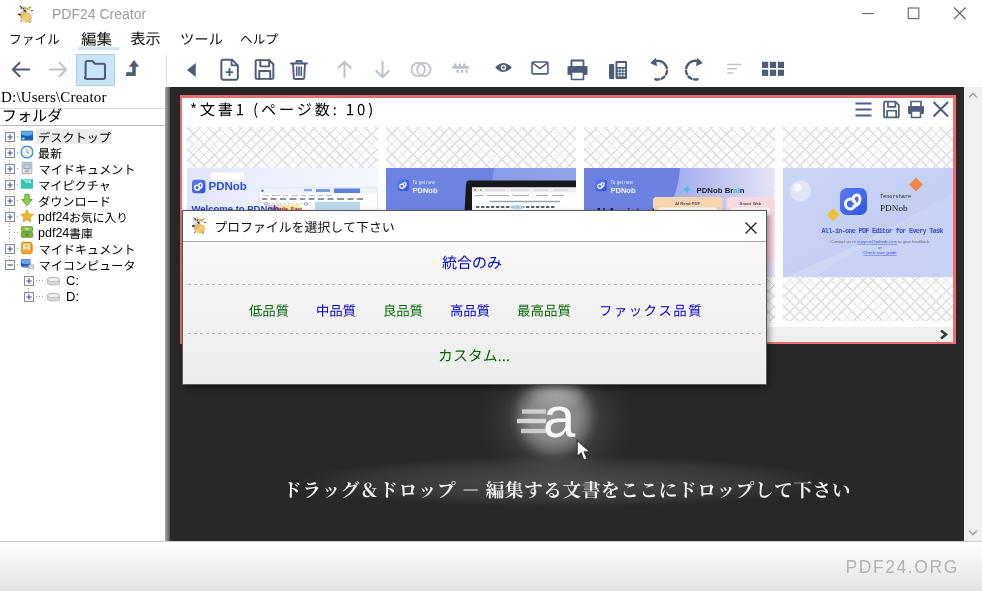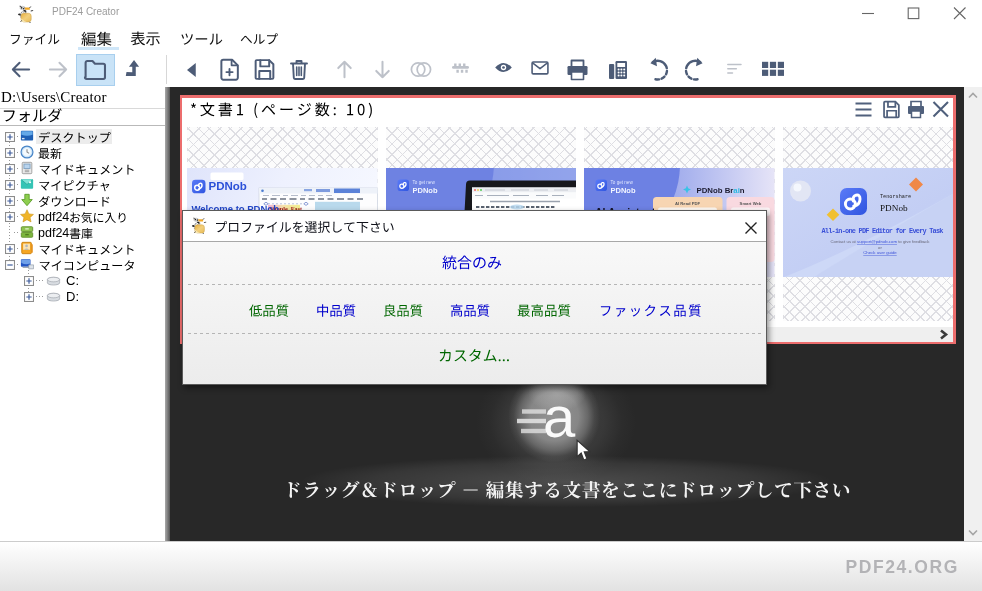--- a/index.html
+++ b/index.html
@@ -26,21 +26,21 @@
 <ellipse cx="8.3" cy="7.3" rx="1.7" ry="1.5" fill="#fff" stroke="#666" stroke-width=".4"></ellipse>
 <path d="M7.0 6.2 q1.2 -1 2.4 0 l-.4 .8 h-1.7 Z" fill="#1a1a1a"></path>
 <circle cx="8.9" cy="7.3" r=".7" fill="#222"></circle>
 <path d="M4.6 9.3 q-2.2 -.6 -2.8 .6 q.8 1.2 2.6 1.0 Z" fill="#2b2b2b"></path>
 <path d="M5.0 9.0 q-.2 -1.4 1.0 -1.6" stroke="#444" stroke-width=".6" fill="none"></path>
 <rect x="4.8" y="8.8" width="9.6" height="8.2" rx="2.6" fill="url(#masg)" stroke="#caa24a" stroke-width=".5"></rect>
 <path d="M5.0 13.8 q2.6 2.8 5.2 3.0 l-4.0 .2 q-1.4 -1.4 -1.2 -3.2 Z" fill="#f8e9b8"></path>
 <path d="M5.4 15.6 l-1.0 1.2 M12.8 17.0 l.8 .9" stroke="#2b2b2b" stroke-width=".9"></path>
 <path d="M4.8 10.6 l-.9 .3 M4.8 12.2 l-.9 .1" stroke="#333" stroke-width=".5"></path>
 </svg>
-<div class="abs" style="left:52px;top:6px;font-size:10px;color:#9b9b9b">PDF24 Creator</div>
+<div class="abs" style="left:52px;top:6px;font-size:14px;color:#9b9b9b">PDF24 Creator</div>
 <svg class="abs" style="left:855px;top:0" width="120" height="27" viewBox="0 0 120 27">
 <path d="M7 13.5 H19" stroke="#666" stroke-width="1.1" fill="none"></path>
 <rect x="53.2" y="8" width="10.6" height="10.6" stroke="#666" stroke-width="1.1" fill="none"></rect>
 <path d="M99 7.5 L110.5 19 M110.5 7.5 L99 19" stroke="#666" stroke-width="1.1" fill="none"></path>
 </svg>
 <svg style="position:absolute;left:9.1px;top:31.2px;overflow:visible;" width="51" height="17" viewBox="0 -12.80 51.20 16.90">
     <path fill="#111" d="M11.0 -8.5Q11.0 -8.4 10.9 -8.2Q10.9 -8.1 10.8 -7.9Q10.7 -7.4 10.6 -6.8Q10.4 -6.1 10.2 -5.5Q9.9 -4.9 9.6 -4.2Q9.3 -3.6 8.9 -3.1Q8.3 -2.4 7.6 -1.8Q6.9 -1.1 6.0 -0.6Q5.1 -0.1 3.9 0.3L3.0 -0.7Q4.3 -1.0 5.2 -1.5Q6.1 -1.9 6.8 -2.5Q7.5 -3.1 8.0 -3.8Q8.5 -4.3 8.8 -5.1Q9.1 -5.8 9.4 -6.6Q9.6 -7.3 9.7 -7.9Q9.5 -7.9 9.0 -7.9Q8.5 -7.9 7.8 -7.9Q7.1 -7.9 6.4 -7.9Q5.7 -7.9 5.0 -7.9Q4.3 -7.9 3.8 -7.9Q3.3 -7.9 3.1 -7.9Q2.8 -7.9 2.4 -7.9Q2.1 -7.9 1.9 -7.9V-9.0Q2.0 -9.0 2.3 -9.0Q2.5 -9.0 2.7 -9.0Q2.9 -8.9 3.1 -8.9Q3.3 -8.9 3.7 -8.9Q4.1 -8.9 4.6 -8.9Q5.2 -8.9 5.8 -8.9Q6.4 -8.9 7.0 -8.9Q7.6 -8.9 8.2 -8.9Q8.7 -8.9 9.1 -8.9Q9.4 -8.9 9.6 -8.9Q9.7 -8.9 9.9 -9.0Q10.1 -9.0 10.2 -9.0Z M23.9 -6.5Q23.8 -6.4 23.7 -6.3Q23.7 -6.2 23.6 -6.1Q23.5 -5.9 23.2 -5.5Q23.0 -5.1 22.6 -4.7Q22.3 -4.2 21.9 -3.8Q21.5 -3.4 21.0 -3.1L20.2 -3.7Q20.6 -4.0 21.1 -4.4Q21.5 -4.8 21.9 -5.3Q22.2 -5.7 22.4 -6.0Q22.2 -6.0 21.7 -6.0Q21.2 -6.0 20.6 -6.0Q20.0 -6.0 19.3 -6.0Q18.5 -6.0 17.9 -6.0Q17.3 -6.0 16.8 -6.0Q16.4 -6.0 16.3 -6.0Q16.0 -6.0 15.7 -6.0Q15.4 -6.0 15.1 -6.0V-7.0Q15.3 -7.0 15.7 -7.0Q16.0 -6.9 16.3 -6.9Q16.4 -6.9 16.9 -6.9Q17.3 -6.9 18.0 -6.9Q18.7 -6.9 19.4 -6.9Q20.1 -6.9 20.8 -6.9Q21.5 -6.9 22.0 -6.9Q22.5 -6.9 22.6 -6.9Q22.7 -6.9 22.8 -7.0Q23.0 -7.0 23.1 -7.0Q23.2 -7.0 23.3 -7.0ZM19.6 -5.1Q19.6 -4.3 19.5 -3.6Q19.5 -2.9 19.3 -2.2Q19.1 -1.6 18.8 -1.0Q18.5 -0.4 17.9 0.1Q17.4 0.6 16.6 1.0L15.7 0.3Q15.9 0.2 16.1 0.1Q16.3 0.0 16.6 -0.1Q17.4 -0.7 17.8 -1.4Q18.3 -2.0 18.4 -2.8Q18.5 -3.5 18.5 -4.4Q18.5 -4.6 18.5 -4.8Q18.5 -5.0 18.5 -5.1Z M26.7 -4.6Q28.4 -5.1 29.8 -5.7Q31.2 -6.3 32.3 -7.0Q33.0 -7.4 33.6 -7.9Q34.2 -8.4 34.8 -9.0Q35.4 -9.5 35.8 -10.0L36.6 -9.2Q36.1 -8.7 35.5 -8.1Q34.9 -7.6 34.2 -7.0Q33.5 -6.5 32.7 -6.1Q32.0 -5.6 31.1 -5.2Q30.2 -4.7 29.2 -4.4Q28.2 -4.0 27.2 -3.6ZM32.1 -6.5 33.2 -6.8V-1.0Q33.2 -0.7 33.2 -0.5Q33.2 -0.2 33.2 0.0Q33.2 0.3 33.3 0.4H32.0Q32.0 0.3 32.0 0.0Q32.1 -0.2 32.1 -0.5Q32.1 -0.7 32.1 -1.0Z M45.1 -0.3Q45.1 -0.4 45.2 -0.6Q45.2 -0.8 45.2 -1.0Q45.2 -1.1 45.2 -1.5Q45.2 -2.0 45.2 -2.6Q45.2 -3.3 45.2 -4.0Q45.2 -4.7 45.2 -5.5Q45.2 -6.2 45.2 -6.9Q45.2 -7.5 45.2 -8.0Q45.2 -8.5 45.2 -8.7Q45.2 -9.0 45.2 -9.3Q45.1 -9.5 45.1 -9.6H46.3Q46.3 -9.5 46.3 -9.3Q46.2 -9.0 46.2 -8.7Q46.2 -8.5 46.2 -8.0Q46.2 -7.6 46.2 -6.9Q46.2 -6.3 46.2 -5.5Q46.2 -4.8 46.2 -4.1Q46.2 -3.4 46.2 -2.8Q46.2 -2.2 46.2 -1.8Q46.2 -1.4 46.2 -1.3Q46.8 -1.5 47.5 -2.0Q48.2 -2.5 48.9 -3.1Q49.5 -3.7 50.0 -4.4L50.6 -3.5Q50.0 -2.8 49.3 -2.1Q48.6 -1.4 47.8 -0.9Q47.0 -0.4 46.2 0.0Q46.1 0.1 46.0 0.2Q45.8 0.2 45.8 0.3ZM39.2 -0.3Q40.1 -0.9 40.6 -1.7Q41.2 -2.5 41.5 -3.5Q41.6 -3.9 41.7 -4.6Q41.8 -5.2 41.8 -6.0Q41.8 -6.7 41.8 -7.4Q41.9 -8.1 41.9 -8.6Q41.9 -8.9 41.8 -9.1Q41.8 -9.4 41.8 -9.6H42.9Q42.9 -9.5 42.9 -9.3Q42.9 -9.2 42.9 -9.0Q42.9 -8.8 42.9 -8.6Q42.9 -8.1 42.9 -7.4Q42.9 -6.7 42.8 -5.9Q42.8 -5.1 42.7 -4.4Q42.6 -3.7 42.5 -3.2Q42.2 -2.2 41.6 -1.3Q41.0 -0.4 40.2 0.3Z"></path>
   </svg>
 <svg style="position:absolute;left:80.8px;top:28.9px;overflow:visible;" width="31" height="21" viewBox="0 -15.60 31.20 20.59">
     <path fill="#111" d="M9.6 -5.1H10.4V1.1H9.6ZM11.6 -5.1H12.4V1.1H11.6ZM6.1 -12.2H14.7V-11.1H6.1ZM8.0 -2.7H14.2V-1.8H8.0ZM6.7 -10.1H7.8V-6.7Q7.8 -5.8 7.7 -4.8Q7.6 -3.8 7.4 -2.8Q7.3 -1.8 6.9 -0.8Q6.5 0.2 5.9 1.0Q5.8 0.9 5.7 0.8Q5.5 0.7 5.3 0.5Q5.2 0.4 5.0 0.4Q5.6 -0.4 6.0 -1.3Q6.3 -2.2 6.5 -3.1Q6.6 -4.1 6.7 -5.0Q6.7 -5.9 6.7 -6.7ZM7.2 -10.1H14.3V-6.5H7.2V-7.5H13.2V-9.1H7.2ZM7.6 -5.4H14.3V-4.5H8.4V1.2H7.6ZM13.7 -5.4H14.6V0.1Q14.6 0.5 14.6 0.7Q14.5 0.9 14.3 1.1Q14.1 1.2 13.8 1.2Q13.4 1.2 13.0 1.2Q13.0 1.0 12.9 0.8Q12.8 0.5 12.7 0.3Q13.0 0.3 13.2 0.3Q13.4 0.3 13.5 0.3Q13.7 0.3 13.7 0.1ZM3.1 -13.1 4.1 -12.7Q3.8 -12.1 3.5 -11.5Q3.1 -10.9 2.8 -10.3Q2.5 -9.7 2.2 -9.3L1.4 -9.6Q1.7 -10.1 2.0 -10.7Q2.3 -11.3 2.6 -11.9Q2.9 -12.6 3.1 -13.1ZM4.7 -11.3 5.7 -10.9Q5.2 -10.0 4.5 -9.0Q3.9 -8.1 3.3 -7.2Q2.7 -6.3 2.1 -5.6L1.4 -6.0Q1.8 -6.5 2.3 -7.2Q2.7 -7.8 3.2 -8.5Q3.6 -9.3 4.0 -10.0Q4.4 -10.7 4.7 -11.3ZM0.6 -9.9 1.2 -10.6Q1.6 -10.2 2.0 -9.8Q2.5 -9.3 2.8 -8.9Q3.2 -8.5 3.4 -8.1L2.7 -7.2Q2.5 -7.6 2.2 -8.1Q1.8 -8.5 1.4 -9.0Q1.0 -9.5 0.6 -9.9ZM4.1 -7.8 5.0 -8.1Q5.3 -7.6 5.5 -7.0Q5.8 -6.4 6.0 -5.8Q6.2 -5.3 6.3 -4.8L5.4 -4.4Q5.3 -4.9 5.1 -5.5Q4.9 -6.0 4.7 -6.7Q4.4 -7.3 4.1 -7.8ZM0.4 -6.2Q1.4 -6.2 2.7 -6.3Q4.1 -6.4 5.5 -6.5V-5.5Q4.2 -5.4 2.9 -5.3Q1.6 -5.2 0.6 -5.2ZM4.4 -4.0 5.3 -4.2Q5.5 -3.6 5.8 -2.8Q6.0 -2.0 6.0 -1.4L5.1 -1.1Q5.1 -1.7 4.9 -2.5Q4.7 -3.3 4.4 -4.0ZM1.4 -4.2 2.3 -4.0Q2.2 -2.9 1.9 -1.9Q1.7 -0.8 1.3 -0.0Q1.2 -0.1 1.0 -0.2Q0.9 -0.3 0.7 -0.3Q0.5 -0.4 0.4 -0.5Q0.8 -1.2 1.0 -2.2Q1.3 -3.2 1.4 -4.2ZM2.9 -5.7H4.0V1.2H2.9Z M16.4 -3.6H30.4V-2.6H16.4ZM19.1 -9.3H28.7V-8.4H19.1ZM19.1 -7.4H28.8V-6.5H19.1ZM18.9 -11.3H29.3V-10.3H18.9ZM23.1 -10.7H24.2V-5.1H23.1ZM22.8 -4.8H23.9V1.2H22.8ZM22.5 -3.2 23.4 -2.7Q22.9 -2.1 22.1 -1.6Q21.3 -1.0 20.4 -0.5Q19.5 0.0 18.6 0.4Q17.7 0.8 16.8 1.1Q16.7 0.9 16.5 0.6Q16.3 0.3 16.1 0.1Q16.9 -0.1 17.8 -0.5Q18.8 -0.8 19.6 -1.3Q20.5 -1.7 21.2 -2.2Q22.0 -2.7 22.5 -3.2ZM24.2 -3.2Q24.8 -2.7 25.5 -2.2Q26.2 -1.7 27.1 -1.3Q28.0 -0.9 28.9 -0.6Q29.8 -0.2 30.7 -0.0Q30.6 0.1 30.4 0.3Q30.3 0.5 30.2 0.6Q30.0 0.8 30.0 1.0Q29.1 0.7 28.2 0.3Q27.2 -0.1 26.3 -0.5Q25.4 -1.0 24.7 -1.6Q23.9 -2.1 23.3 -2.7ZM23.8 -13.1 25.1 -12.9Q24.8 -12.3 24.5 -11.7Q24.1 -11.1 23.8 -10.6L22.8 -10.9Q23.0 -11.3 23.3 -12.0Q23.6 -12.6 23.8 -13.1ZM19.7 -13.1 21.0 -12.9Q20.5 -12.0 19.9 -11.1Q19.3 -10.2 18.6 -9.4Q17.8 -8.5 16.9 -7.7Q16.8 -7.9 16.6 -8.0Q16.5 -8.2 16.3 -8.3Q16.2 -8.4 16.0 -8.5Q16.9 -9.2 17.6 -10.0Q18.3 -10.8 18.9 -11.6Q19.4 -12.4 19.7 -13.1ZM18.3 -10.6H19.4V-5.5H30.0V-4.5H18.3Z"></path>
@@ -541,12 +541,12 @@
 <svg style="position:absolute;left:516.5px;top:301.6px;overflow:visible;" width="54" height="18" viewBox="0 -13.40 53.60 17.69">
     <path fill="#006600" d="M3.4 -8.5V-7.6H10.1V-8.5ZM3.4 -10.1V-9.2H10.1V-10.1ZM2.4 -10.8H11.1V-6.8H2.4ZM0.8 -6.1H12.6V-5.3H0.8ZM6.7 -4.4H11.5V-3.6H6.7ZM2.5 -4.3H5.8V-3.6H2.5ZM2.5 -2.6H5.8V-1.9H2.5ZM8.1 -3.7Q8.7 -2.2 10.0 -1.2Q11.2 -0.1 12.9 0.3Q12.8 0.4 12.7 0.5Q12.6 0.7 12.5 0.8Q12.4 0.9 12.3 1.1Q10.5 0.5 9.3 -0.6Q8.0 -1.8 7.3 -3.4ZM11.2 -4.4H11.4L11.6 -4.5L12.2 -4.2Q11.7 -2.8 10.9 -1.8Q10.1 -0.8 9.0 -0.1Q8.0 0.6 6.8 1.0Q6.7 0.8 6.6 0.6Q6.4 0.3 6.2 0.2Q7.0 -0.0 7.8 -0.4Q8.6 -0.9 9.3 -1.4Q9.9 -2.0 10.4 -2.7Q10.9 -3.4 11.2 -4.3ZM0.7 -0.6Q1.3 -0.7 2.2 -0.7Q3.0 -0.8 3.9 -0.9Q4.9 -1.0 5.8 -1.1L5.8 -0.3Q4.4 -0.1 3.1 0.0Q1.8 0.2 0.8 0.3ZM5.3 -5.8H6.3V1.1H5.3ZM1.9 -5.8H2.9V-0.4H1.9Z M14.3 -10.0H25.9V-9.1H14.3ZM19.5 -11.3H20.5V-9.6H19.5ZM14.9 -4.7H24.8V-3.9H15.9V1.1H14.9ZM24.4 -4.7H25.4V-0.1Q25.4 0.3 25.3 0.5Q25.2 0.8 24.9 0.9Q24.5 1.0 24.0 1.0Q23.4 1.0 22.6 1.0Q22.6 0.8 22.5 0.6Q22.4 0.3 22.3 0.1Q22.9 0.1 23.4 0.1Q24.0 0.1 24.1 0.1Q24.3 0.1 24.4 0.0Q24.4 -0.0 24.4 -0.1ZM17.6 -3.0H18.4V0.5H17.6ZM18.0 -3.0H22.7V-0.2H18.0V-0.9H21.8V-2.3H18.0ZM17.5 -7.6V-6.3H22.7V-7.6ZM16.5 -8.3H23.7V-5.6H16.5Z M30.8 -9.7V-7.2H36.2V-9.7ZM29.9 -10.7H37.2V-6.2H29.9ZM27.9 -4.8H32.7V1.0H31.7V-3.8H28.9V1.1H27.9ZM34.2 -4.8H39.2V1.0H38.2V-3.8H35.1V1.1H34.2ZM28.4 -0.6H32.1V0.3H28.4ZM34.6 -0.6H38.6V0.3H34.6Z M45.8 -11.2 46.5 -10.6Q45.9 -10.4 45.3 -10.3Q44.6 -10.2 43.8 -10.1Q43.1 -10.0 42.4 -10.0Q42.4 -10.1 42.3 -10.3Q42.3 -10.5 42.2 -10.6Q42.8 -10.7 43.5 -10.8Q44.2 -10.9 44.8 -11.0Q45.4 -11.1 45.8 -11.2ZM51.6 -11.2 52.2 -10.6Q51.7 -10.4 50.9 -10.3Q50.2 -10.2 49.4 -10.1Q48.6 -10.0 47.9 -10.0Q47.9 -10.1 47.8 -10.3Q47.7 -10.5 47.7 -10.6Q48.3 -10.7 49.1 -10.8Q49.8 -10.9 50.5 -11.0Q51.1 -11.1 51.6 -11.2ZM41.9 -10.9 43.1 -10.6Q43.0 -10.4 42.8 -10.4V-9.5Q42.8 -9.0 42.7 -8.4Q42.6 -7.8 42.3 -7.2Q42.0 -6.6 41.5 -6.1Q41.4 -6.2 41.3 -6.3Q41.2 -6.5 41.0 -6.6Q40.9 -6.7 40.8 -6.8Q41.3 -7.2 41.5 -7.7Q41.7 -8.2 41.8 -8.6Q41.9 -9.1 41.9 -9.6ZM47.4 -10.9 48.5 -10.6Q48.5 -10.4 48.3 -10.4V-9.6Q48.3 -9.2 48.2 -8.7Q48.0 -8.1 47.7 -7.6Q47.4 -7.1 46.7 -6.7Q46.7 -6.8 46.6 -6.9Q46.4 -7.0 46.3 -7.2Q46.2 -7.3 46.1 -7.3Q46.6 -7.7 46.9 -8.1Q47.2 -8.5 47.3 -8.9Q47.4 -9.3 47.4 -9.7ZM42.3 -9.3H46.8V-8.5H42.3ZM47.8 -9.3H52.9V-8.5H47.8ZM44.4 -9.0H45.3V-6.8H44.4ZM50.0 -9.0H50.9V-6.8H50.0ZM43.6 -4.3V-3.4H50.4V-4.3ZM43.6 -2.7V-1.8H50.4V-2.7ZM43.6 -5.9V-5.0H50.4V-5.9ZM42.6 -6.6H51.4V-1.1H42.6ZM48.0 -0.4 48.8 -0.9Q49.6 -0.7 50.3 -0.4Q51.1 -0.2 51.8 0.1Q52.4 0.4 52.9 0.6L51.8 1.1Q51.4 0.9 50.8 0.6Q50.2 0.4 49.5 0.1Q48.8 -0.1 48.0 -0.4ZM44.9 -0.9 45.8 -0.5Q45.2 -0.2 44.5 0.1Q43.8 0.4 43.1 0.7Q42.3 0.9 41.7 1.1Q41.6 1.0 41.4 0.9Q41.3 0.7 41.2 0.6Q41.0 0.4 40.9 0.4Q41.6 0.2 42.3 0.0Q43.1 -0.2 43.7 -0.4Q44.4 -0.7 44.9 -0.9Z"></path>
   </svg>
 <svg style="position:absolute;left:599.0px;top:301.6px;overflow:visible;" width="104" height="18" viewBox="0 -13.40 104.30 17.69">
     <path fill="#0000cc" d="M11.5 -8.9Q11.5 -8.8 11.4 -8.6Q11.4 -8.4 11.3 -8.2Q11.2 -7.7 11.1 -7.1Q10.9 -6.4 10.6 -5.8Q10.4 -5.1 10.1 -4.4Q9.7 -3.8 9.3 -3.3Q8.7 -2.5 8.0 -1.8Q7.2 -1.2 6.3 -0.6Q5.3 -0.1 4.1 0.3L3.1 -0.7Q4.5 -1.0 5.4 -1.5Q6.4 -2.0 7.1 -2.6Q7.8 -3.2 8.4 -3.9Q8.9 -4.5 9.2 -5.3Q9.6 -6.1 9.8 -6.9Q10.0 -7.7 10.1 -8.3Q9.9 -8.3 9.4 -8.3Q8.9 -8.3 8.2 -8.3Q7.5 -8.3 6.7 -8.3Q5.9 -8.3 5.2 -8.3Q4.5 -8.3 4.0 -8.3Q3.5 -8.3 3.3 -8.3Q2.9 -8.3 2.5 -8.3Q2.2 -8.3 1.9 -8.3V-9.4Q2.1 -9.4 2.4 -9.4Q2.6 -9.4 2.8 -9.4Q3.1 -9.4 3.3 -9.4Q3.4 -9.4 3.9 -9.4Q4.3 -9.4 4.8 -9.4Q5.4 -9.4 6.1 -9.4Q6.7 -9.4 7.3 -9.4Q8.0 -9.4 8.5 -9.4Q9.1 -9.4 9.5 -9.4Q9.9 -9.4 10.0 -9.4Q10.2 -9.4 10.3 -9.4Q10.5 -9.4 10.7 -9.4Z M26.5 -6.8Q26.4 -6.7 26.4 -6.6Q26.3 -6.5 26.2 -6.4Q26.1 -6.2 25.8 -5.8Q25.5 -5.4 25.2 -4.9Q24.8 -4.4 24.4 -4.0Q24.0 -3.6 23.5 -3.3L22.6 -3.9Q23.1 -4.2 23.6 -4.6Q24.0 -5.0 24.4 -5.5Q24.7 -6.0 24.9 -6.3Q24.7 -6.3 24.2 -6.3Q23.7 -6.3 23.1 -6.3Q22.4 -6.3 21.7 -6.3Q20.9 -6.3 20.3 -6.3Q19.6 -6.3 19.1 -6.3Q18.7 -6.3 18.5 -6.3Q18.2 -6.3 17.9 -6.3Q17.6 -6.3 17.3 -6.2V-7.4Q17.6 -7.3 17.9 -7.3Q18.2 -7.3 18.5 -7.3Q18.7 -7.3 19.1 -7.3Q19.6 -7.3 20.3 -7.3Q21.0 -7.3 21.8 -7.3Q22.6 -7.3 23.3 -7.3Q24.0 -7.3 24.5 -7.3Q25.0 -7.3 25.2 -7.3Q25.3 -7.3 25.4 -7.3Q25.5 -7.3 25.7 -7.3Q25.8 -7.3 25.9 -7.3ZM22.0 -5.4Q22.0 -4.5 21.9 -3.8Q21.9 -3.0 21.7 -2.3Q21.5 -1.7 21.2 -1.1Q20.8 -0.5 20.3 0.1Q19.7 0.6 18.9 1.1L17.9 0.3Q18.1 0.2 18.4 0.1Q18.6 0.0 18.8 -0.1Q19.8 -0.8 20.2 -1.4Q20.6 -2.1 20.8 -2.9Q20.9 -3.7 20.9 -4.6Q20.9 -4.8 20.9 -5.0Q20.9 -5.2 20.8 -5.4Z M36.3 -7.7Q36.4 -7.5 36.5 -7.1Q36.7 -6.7 36.8 -6.3Q37.0 -5.8 37.1 -5.4Q37.3 -5.1 37.3 -4.8L36.3 -4.5Q36.3 -4.7 36.2 -5.1Q36.0 -5.5 35.9 -5.9Q35.7 -6.4 35.5 -6.8Q35.4 -7.2 35.3 -7.4ZM41.1 -7.0Q41.1 -6.8 41.0 -6.6Q41.0 -6.4 40.9 -6.3Q40.7 -5.2 40.2 -4.1Q39.7 -3.1 39.0 -2.2Q38.1 -1.0 36.9 -0.2Q35.8 0.6 34.7 1.0L33.8 0.1Q34.5 -0.1 35.3 -0.5Q36.1 -0.9 36.9 -1.5Q37.6 -2.1 38.1 -2.7Q38.6 -3.3 39.0 -4.1Q39.4 -4.8 39.6 -5.6Q39.9 -6.5 40.0 -7.3ZM33.2 -7.0Q33.3 -6.8 33.4 -6.4Q33.6 -6.0 33.8 -5.6Q34.0 -5.1 34.1 -4.7Q34.3 -4.3 34.4 -4.0L33.4 -3.6Q33.3 -3.9 33.1 -4.3Q33.0 -4.8 32.8 -5.2Q32.6 -5.7 32.4 -6.1Q32.3 -6.5 32.2 -6.7Z M56.4 -8.4Q56.3 -8.2 56.2 -8.0Q56.1 -7.8 56.1 -7.7Q55.9 -7.0 55.6 -6.2Q55.2 -5.4 54.8 -4.6Q54.3 -3.8 53.7 -3.1Q52.8 -1.9 51.5 -1.0Q50.2 -0.1 48.4 0.6L47.4 -0.3Q48.6 -0.6 49.6 -1.2Q50.6 -1.7 51.4 -2.3Q52.1 -2.9 52.7 -3.6Q53.3 -4.3 53.7 -5.0Q54.1 -5.7 54.4 -6.5Q54.8 -7.2 54.9 -7.8H49.9L50.3 -8.8Q50.5 -8.8 50.9 -8.8Q51.4 -8.8 52.0 -8.8Q52.5 -8.8 53.1 -8.8Q53.7 -8.8 54.1 -8.8Q54.5 -8.8 54.6 -8.8Q54.9 -8.8 55.1 -8.8Q55.3 -8.9 55.5 -8.9ZM51.9 -10.4Q51.7 -10.1 51.6 -9.8Q51.4 -9.5 51.3 -9.4Q50.9 -8.6 50.3 -7.8Q49.7 -6.9 48.9 -6.1Q48.0 -5.3 47.0 -4.5L46.0 -5.2Q46.9 -5.7 47.6 -6.3Q48.3 -6.9 48.8 -7.6Q49.3 -8.2 49.7 -8.7Q50.0 -9.3 50.2 -9.8Q50.3 -9.9 50.5 -10.2Q50.6 -10.6 50.6 -10.8Z M70.3 -9.0Q70.3 -8.9 70.2 -8.7Q70.1 -8.5 70.0 -8.4Q69.7 -7.7 69.3 -6.9Q68.9 -6.1 68.4 -5.3Q67.9 -4.6 67.3 -3.9Q66.6 -3.1 65.7 -2.3Q64.8 -1.5 63.8 -0.9Q62.9 -0.2 61.8 0.3L60.9 -0.6Q62.0 -1.0 63.0 -1.7Q64.0 -2.3 64.9 -3.1Q65.8 -3.8 66.5 -4.6Q66.9 -5.1 67.4 -5.8Q67.8 -6.4 68.2 -7.1Q68.5 -7.8 68.7 -8.3Q68.6 -8.3 68.2 -8.3Q67.8 -8.3 67.2 -8.3Q66.7 -8.3 66.1 -8.3Q65.5 -8.3 64.9 -8.3Q64.4 -8.3 64.0 -8.3Q63.6 -8.3 63.5 -8.3Q63.2 -8.3 62.9 -8.3Q62.7 -8.3 62.4 -8.3Q62.2 -8.3 62.1 -8.2V-9.5Q62.2 -9.4 62.4 -9.4Q62.7 -9.4 63.0 -9.4Q63.3 -9.4 63.5 -9.4Q63.6 -9.4 64.0 -9.4Q64.4 -9.4 64.9 -9.4Q65.5 -9.4 66.1 -9.4Q66.6 -9.4 67.2 -9.4Q67.7 -9.4 68.1 -9.4Q68.5 -9.4 68.6 -9.4Q69.0 -9.4 69.2 -9.4Q69.5 -9.4 69.6 -9.5ZM67.5 -4.6Q68.0 -4.2 68.6 -3.6Q69.2 -3.1 69.8 -2.5Q70.3 -1.9 70.8 -1.4Q71.3 -0.9 71.6 -0.4L70.7 0.4Q70.2 -0.3 69.6 -1.0Q68.9 -1.8 68.2 -2.5Q67.5 -3.3 66.7 -3.9Z M78.5 -9.7V-7.2H83.9V-9.7ZM77.6 -10.7H84.9V-6.2H77.6ZM75.6 -4.8H80.4V1.0H79.4V-3.8H76.6V1.1H75.6ZM81.9 -4.8H86.9V1.0H85.9V-3.8H82.8V1.1H81.9ZM76.1 -0.6H79.8V0.3H76.1ZM82.3 -0.6H86.3V0.3H82.3Z M95.0 -11.2 95.7 -10.6Q95.1 -10.4 94.5 -10.3Q93.8 -10.2 93.0 -10.1Q92.3 -10.0 91.6 -10.0Q91.6 -10.1 91.5 -10.3Q91.5 -10.5 91.4 -10.6Q92.0 -10.7 92.7 -10.8Q93.4 -10.9 94.0 -11.0Q94.6 -11.1 95.0 -11.2ZM100.8 -11.2 101.4 -10.6Q100.9 -10.4 100.1 -10.3Q99.4 -10.2 98.6 -10.1Q97.8 -10.0 97.1 -10.0Q97.1 -10.1 97.0 -10.3Q96.9 -10.5 96.9 -10.6Q97.5 -10.7 98.3 -10.8Q99.0 -10.9 99.7 -11.0Q100.3 -11.1 100.8 -11.2ZM91.1 -10.9 92.3 -10.6Q92.2 -10.4 92.0 -10.4V-9.5Q92.0 -9.0 91.9 -8.4Q91.8 -7.8 91.5 -7.2Q91.2 -6.6 90.7 -6.1Q90.6 -6.2 90.5 -6.3Q90.4 -6.5 90.2 -6.6Q90.1 -6.7 90.0 -6.8Q90.5 -7.2 90.7 -7.7Q90.9 -8.2 91.0 -8.6Q91.1 -9.1 91.1 -9.6ZM96.6 -10.9 97.7 -10.6Q97.7 -10.4 97.5 -10.4V-9.6Q97.5 -9.2 97.4 -8.7Q97.2 -8.1 96.9 -7.6Q96.6 -7.1 95.9 -6.7Q95.9 -6.8 95.8 -6.9Q95.6 -7.0 95.5 -7.2Q95.4 -7.3 95.3 -7.3Q95.8 -7.7 96.1 -8.1Q96.4 -8.5 96.5 -8.9Q96.6 -9.3 96.6 -9.7ZM91.5 -9.3H96.0V-8.5H91.5ZM97.0 -9.3H102.1V-8.5H97.0ZM93.6 -9.0H94.5V-6.8H93.6ZM99.2 -9.0H100.1V-6.8H99.2ZM92.8 -4.3V-3.4H99.6V-4.3ZM92.8 -2.7V-1.8H99.6V-2.7ZM92.8 -5.9V-5.0H99.6V-5.9ZM91.8 -6.6H100.6V-1.1H91.8ZM97.2 -0.4 98.0 -0.9Q98.8 -0.7 99.5 -0.4Q100.3 -0.2 101.0 0.1Q101.6 0.4 102.1 0.6L101.0 1.1Q100.6 0.9 100.0 0.6Q99.4 0.4 98.7 0.1Q98.0 -0.1 97.2 -0.4ZM94.1 -0.9 95.0 -0.5Q94.4 -0.2 93.7 0.1Q93.0 0.4 92.3 0.7Q91.5 0.9 90.9 1.1Q90.8 1.0 90.6 0.9Q90.5 0.7 90.4 0.6Q90.2 0.4 90.1 0.4Q90.8 0.2 91.5 0.0Q92.3 -0.2 92.9 -0.4Q93.6 -0.7 94.1 -0.9Z"></path>
   </svg>
 <svg style="position:absolute;left:438.0px;top:345.7px;overflow:visible;" width="72" height="20" viewBox="0 -14.80 71.54 19.54">
     <path fill="#006600" d="M7.5 -11.6Q7.5 -11.4 7.5 -11.0Q7.4 -10.7 7.4 -10.4Q7.4 -8.2 7.0 -6.5Q6.7 -4.8 6.1 -3.5Q5.5 -2.2 4.6 -1.3Q3.8 -0.4 2.7 0.4L1.6 -0.5Q2.0 -0.7 2.4 -1.0Q2.8 -1.3 3.1 -1.6Q3.8 -2.2 4.4 -3.0Q4.9 -3.8 5.4 -4.9Q5.8 -5.9 6.0 -7.3Q6.2 -8.7 6.2 -10.4Q6.2 -10.6 6.2 -10.8Q6.2 -11.0 6.2 -11.2Q6.2 -11.5 6.1 -11.6ZM12.7 -8.6Q12.6 -8.4 12.6 -8.2Q12.6 -8.0 12.6 -7.8Q12.6 -7.4 12.5 -6.7Q12.5 -6.0 12.4 -5.1Q12.4 -4.3 12.3 -3.4Q12.2 -2.6 12.0 -1.8Q11.9 -1.1 11.7 -0.7Q11.5 -0.2 11.1 -0.0Q10.7 0.2 10.1 0.2Q9.5 0.2 8.9 0.2Q8.3 0.1 7.7 0.1L7.6 -1.1Q8.2 -1.1 8.7 -1.0Q9.3 -1.0 9.8 -1.0Q10.1 -1.0 10.3 -1.1Q10.5 -1.2 10.6 -1.5Q10.8 -1.8 10.9 -2.4Q11.0 -3.0 11.1 -3.7Q11.2 -4.5 11.3 -5.2Q11.3 -6.0 11.4 -6.6Q11.4 -7.3 11.4 -7.8H3.6Q3.1 -7.8 2.7 -7.8Q2.3 -7.8 1.9 -7.7V-9.0Q2.3 -9.0 2.7 -8.9Q3.2 -8.9 3.6 -8.9H10.9Q11.2 -8.9 11.4 -8.9Q11.6 -9.0 11.8 -9.0Z M26.6 -9.9Q26.6 -9.8 26.5 -9.6Q26.3 -9.4 26.3 -9.2Q26.0 -8.5 25.5 -7.6Q25.1 -6.8 24.5 -5.9Q23.9 -5.0 23.3 -4.4Q22.5 -3.4 21.5 -2.6Q20.6 -1.7 19.5 -1.0Q18.4 -0.2 17.2 0.3L16.3 -0.7Q17.5 -1.1 18.6 -1.8Q19.7 -2.5 20.7 -3.4Q21.6 -4.2 22.4 -5.1Q22.9 -5.6 23.4 -6.4Q23.9 -7.1 24.3 -7.8Q24.7 -8.6 24.8 -9.2Q24.7 -9.2 24.3 -9.2Q23.8 -9.2 23.2 -9.2Q22.6 -9.2 21.9 -9.2Q21.3 -9.2 20.7 -9.2Q20.1 -9.2 19.6 -9.2Q19.2 -9.2 19.1 -9.2Q18.8 -9.2 18.5 -9.2Q18.2 -9.1 17.9 -9.1Q17.7 -9.1 17.6 -9.1V-10.4Q17.7 -10.4 17.9 -10.4Q18.2 -10.4 18.5 -10.4Q18.8 -10.4 19.1 -10.4Q19.2 -10.4 19.7 -10.4Q20.1 -10.4 20.7 -10.4Q21.3 -10.4 21.9 -10.4Q22.6 -10.4 23.2 -10.4Q23.8 -10.4 24.2 -10.4Q24.6 -10.4 24.8 -10.4Q25.1 -10.4 25.4 -10.4Q25.7 -10.4 25.9 -10.5ZM23.5 -5.1Q24.1 -4.6 24.8 -4.0Q25.4 -3.4 26.0 -2.8Q26.7 -2.1 27.2 -1.5Q27.7 -1.0 28.1 -0.5L27.1 0.4Q26.6 -0.3 25.8 -1.1Q25.1 -2.0 24.3 -2.8Q23.5 -3.6 22.7 -4.3Z M35.7 -6.8Q36.5 -6.4 37.2 -5.9Q38.0 -5.4 38.8 -4.8Q39.6 -4.3 40.3 -3.8Q41.0 -3.2 41.5 -2.8L40.7 -1.8Q40.2 -2.2 39.5 -2.8Q38.8 -3.3 38.0 -3.9Q37.2 -4.5 36.4 -5.0Q35.6 -5.5 34.9 -6.0ZM42.5 -9.5Q42.4 -9.3 42.3 -9.1Q42.2 -8.9 42.2 -8.7Q42.0 -7.9 41.6 -7.1Q41.2 -6.2 40.7 -5.3Q40.2 -4.4 39.5 -3.6Q38.5 -2.4 37.0 -1.3Q35.5 -0.1 33.4 0.7L32.4 -0.3Q33.7 -0.7 34.9 -1.3Q36.0 -2.0 36.9 -2.7Q37.8 -3.5 38.5 -4.3Q39.0 -4.9 39.5 -5.8Q40.0 -6.6 40.4 -7.4Q40.7 -8.2 40.9 -8.9H35.4L35.9 -9.9H40.6Q40.9 -9.9 41.1 -10.0Q41.4 -10.0 41.5 -10.1ZM37.5 -11.6Q37.3 -11.3 37.2 -11.0Q37.0 -10.7 36.9 -10.5Q36.4 -9.6 35.7 -8.7Q35.0 -7.7 34.1 -6.7Q33.1 -5.8 32.0 -5.0L31.0 -5.7Q32.2 -6.5 33.2 -7.5Q34.1 -8.4 34.7 -9.3Q35.4 -10.2 35.7 -10.9Q35.8 -11.1 36.0 -11.4Q36.1 -11.8 36.2 -12.0Z M52.1 -11.0Q52.0 -10.8 51.9 -10.4Q51.8 -10.1 51.6 -9.7Q51.5 -9.3 51.3 -8.6Q51.1 -8.0 50.8 -7.2Q50.6 -6.3 50.3 -5.5Q50.0 -4.6 49.7 -3.8Q49.4 -3.0 49.2 -2.4Q49.0 -1.7 48.8 -1.3L47.4 -1.3Q47.6 -1.7 47.9 -2.4Q48.1 -3.1 48.4 -3.9Q48.7 -4.8 49.0 -5.7Q49.3 -6.5 49.6 -7.4Q49.8 -8.2 50.0 -8.9Q50.2 -9.5 50.4 -9.9Q50.5 -10.4 50.6 -10.7Q50.6 -11.0 50.6 -11.3ZM54.9 -6.1Q55.3 -5.5 55.8 -4.7Q56.3 -3.9 56.7 -3.1Q57.2 -2.2 57.6 -1.4Q58.0 -0.6 58.2 -0.1L57.0 0.5Q56.8 -0.1 56.4 -0.9Q56.0 -1.7 55.6 -2.6Q55.1 -3.5 54.7 -4.3Q54.2 -5.1 53.8 -5.6ZM46.9 -1.6Q47.4 -1.7 48.2 -1.7Q48.9 -1.8 49.8 -1.9Q50.7 -2.0 51.6 -2.1Q52.6 -2.2 53.4 -2.3Q54.3 -2.4 55.0 -2.5Q55.8 -2.6 56.2 -2.6L56.6 -1.5Q56.0 -1.4 55.3 -1.3Q54.5 -1.2 53.6 -1.1Q52.7 -1.0 51.8 -0.9Q50.8 -0.8 49.9 -0.7Q49.0 -0.6 48.2 -0.5Q47.5 -0.5 46.9 -0.4Q46.7 -0.4 46.4 -0.3Q46.0 -0.3 45.7 -0.3L45.5 -1.6Q45.8 -1.6 46.2 -1.6Q46.6 -1.6 46.9 -1.6Z M61.3 0.2Q60.9 0.2 60.6 -0.1Q60.3 -0.4 60.3 -0.8Q60.3 -1.3 60.6 -1.6Q60.9 -1.9 61.3 -1.9Q61.7 -1.9 61.9 -1.6Q62.2 -1.3 62.2 -0.8Q62.2 -0.4 61.9 -0.1Q61.7 0.2 61.3 0.2Z M65.4 0.2Q65.0 0.2 64.7 -0.1Q64.4 -0.4 64.4 -0.8Q64.4 -1.3 64.7 -1.6Q65.0 -1.9 65.4 -1.9Q65.8 -1.9 66.1 -1.6Q66.3 -1.3 66.3 -0.8Q66.3 -0.4 66.1 -0.1Q65.8 0.2 65.4 0.2Z M69.5 0.2Q69.1 0.2 68.8 -0.1Q68.5 -0.4 68.5 -0.8Q68.5 -1.3 68.8 -1.6Q69.1 -1.9 69.5 -1.9Q69.9 -1.9 70.2 -1.6Q70.5 -1.3 70.5 -0.8Q70.5 -0.4 70.2 -0.1Q69.9 0.2 69.5 0.2Z"></path>
   </svg>
 <div class="abs" style="left:0;top:541px;width:982px;height:50px;background:linear-gradient(#ffffff,#e2e2e2);border-top:1px solid #ccc"></div>
-<div class="abs" style="left:804px;top:557px;width:155px;text-align:right;font-size:17.5px;font-weight:bold;color:#b3b3b6;letter-spacing:1.6px">PDF24.ORG</div>
+<div class="abs" style="left:804px;top:557px;width:155px;text-align:right;font-size:17.5px;font-weight:normal;color:#b3b3b6;letter-spacing:1.6px">PDF24.ORG</div>
 </body></html>

